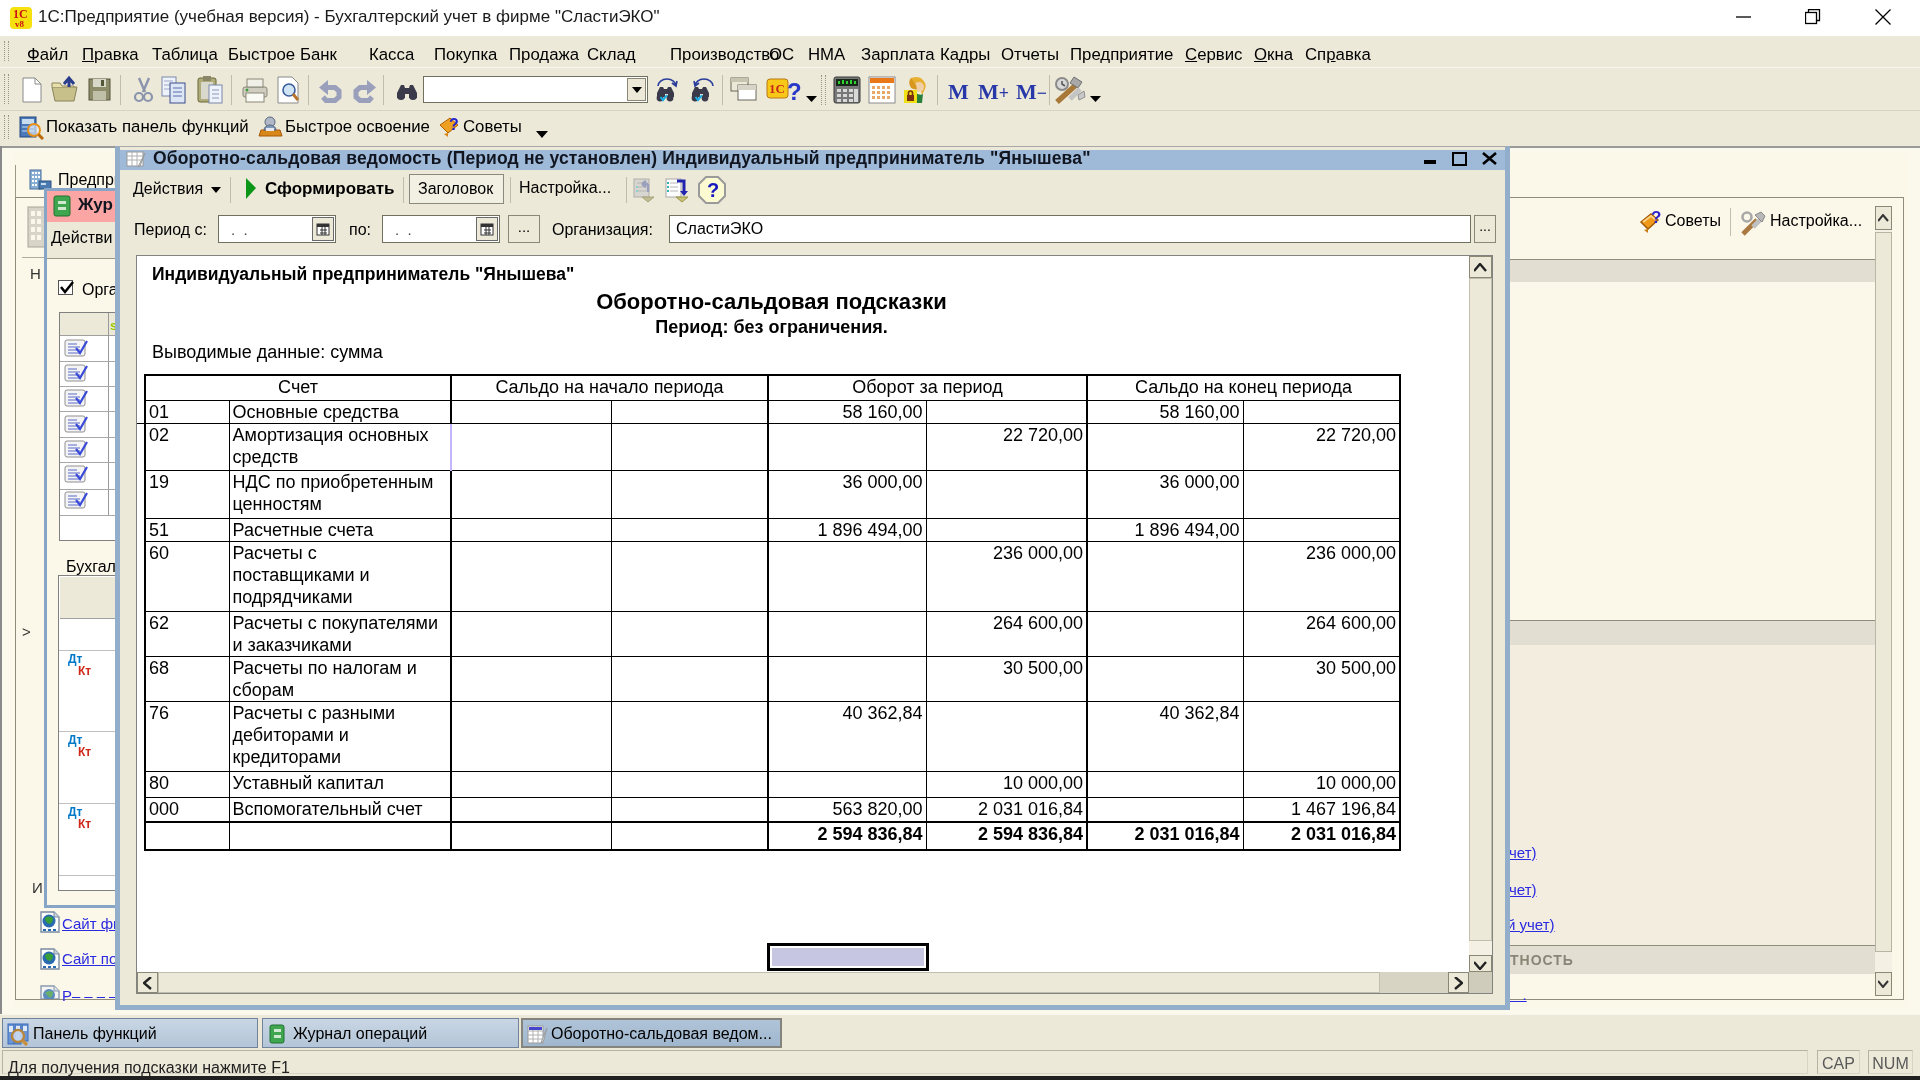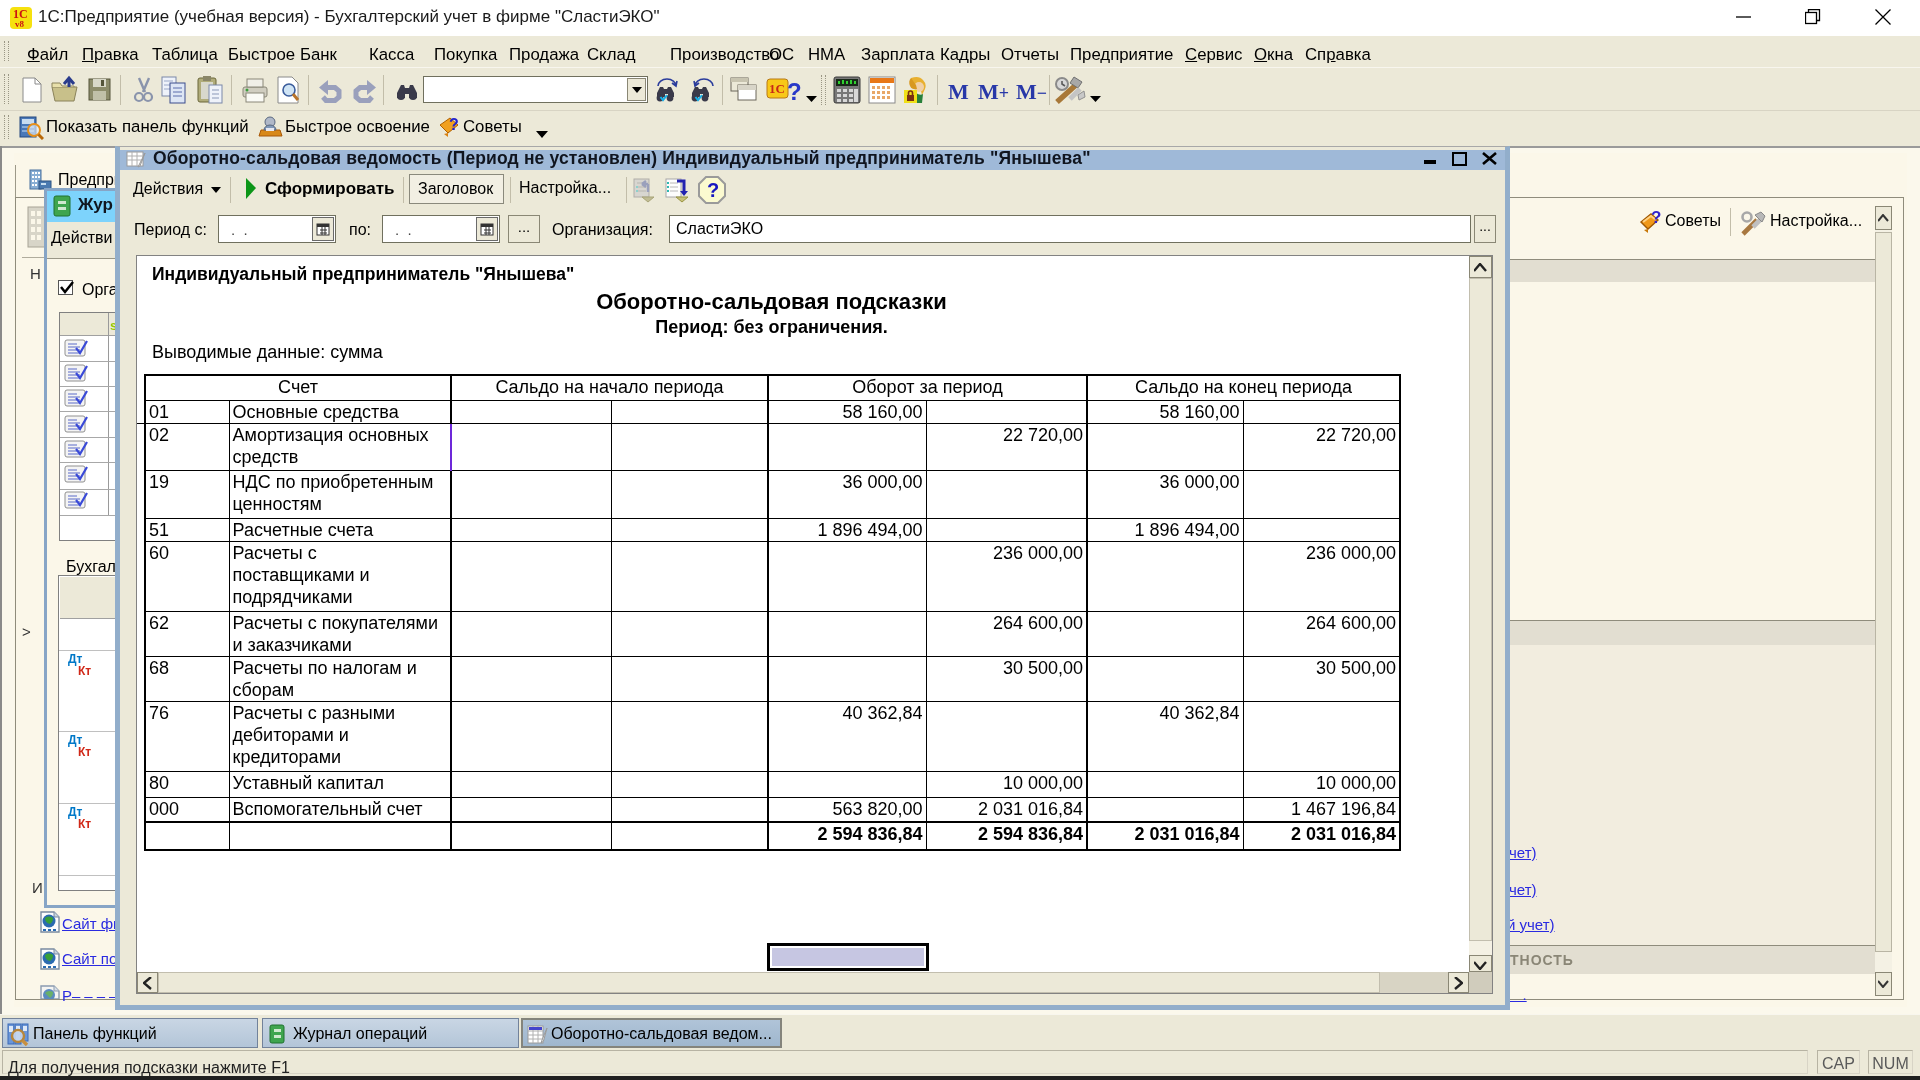--- a/index.html
+++ b/index.html
@@ -394,21 +394,21 @@
   <svg class="a" style="left:26px;top:832px" width="20" height="14">
         <path d="M1 1 h13 l5 5 v8 h-18 z" fill="#f4f4f2" stroke="#8a9bb0" stroke-width="1.4"></path>
         <path d="M14 1 v5 h5" fill="#d8e0e8" stroke="#8a9bb0"></path>
         <circle cx="9" cy="10" r="6" fill="#5a8ac0"></circle>
         <path d="M5 8 a6 5 0 0 1 8 -1 a8 7 0 0 1 -3 6" fill="#68b068"></path>
       </svg>
   <span class="a lnk" style="left:48px;top:834px;text-decoration:none">Р<span style="letter-spacing:4px">––––</span></span>
 </div>
 
 <div class="a" id="jwin">
-  <div class="a" style="left:0;top:0;width:80px;height:31px;background:#7dd3fc">
+  <div class="a" style="left:0;top:0;width:80px;height:31px;background:#fca5a5">
     <svg class="a" style="left:4px;top:3px" width="22" height="24">
           <rect x="3" y="2" width="16" height="20" rx="2" fill="#3fa54f" stroke="#207330"></rect>
           <rect x="7" y="7" width="8" height="3" fill="#cfe8cf"></rect>
           <rect x="7" y="13" width="8" height="3" fill="#cfe8cf"></rect>
         </svg>
     <span class="a" style="left:31px;top:4px;font-size:17px;font-weight:bold;color:#10151f">Жур</span>
   </div>
   <div class="a" style="left:0;top:31px;width:80px;height:37px;background:#ece9d8;border-bottom:1px solid #9a9787">
     <span class="a" style="left:4px;top:7px;font-size:16px">Действи</span>
   </div>
@@ -605,21 +605,21 @@
                 <td style="border-right:2px solid #000">Основные средства</td>
                 <td class="num"></td>
                 <td class="num" style="border-right:2px solid #000"></td>
                 <td class="num">58 160,00</td>
                 <td class="num" style="border-right:2px solid #000"></td>
                 <td class="num">58 160,00</td>
                 <td class="num"></td>
               </tr>
         <tr style="height:47px">
                 <td>02</td>
-                <td style="border-right:2px solid #6d28d9;white-space:normal">Амортизация основных<br>средств</td>
+                <td style="border-right:2px solid #c4b5fd;white-space:normal">Амортизация основных<br>средств</td>
                 <td class="num"></td>
                 <td class="num" style="border-right:2px solid #000"></td>
                 <td class="num"></td>
                 <td class="num" style="border-right:2px solid #000">22 720,00</td>
                 <td class="num"></td>
                 <td class="num">22 720,00</td>
               </tr>
         <tr style="height:48px">
                 <td>19</td>
                 <td style="border-right:2px solid #000;white-space:normal">НДС по приобретенным<br>ценностям</td>

